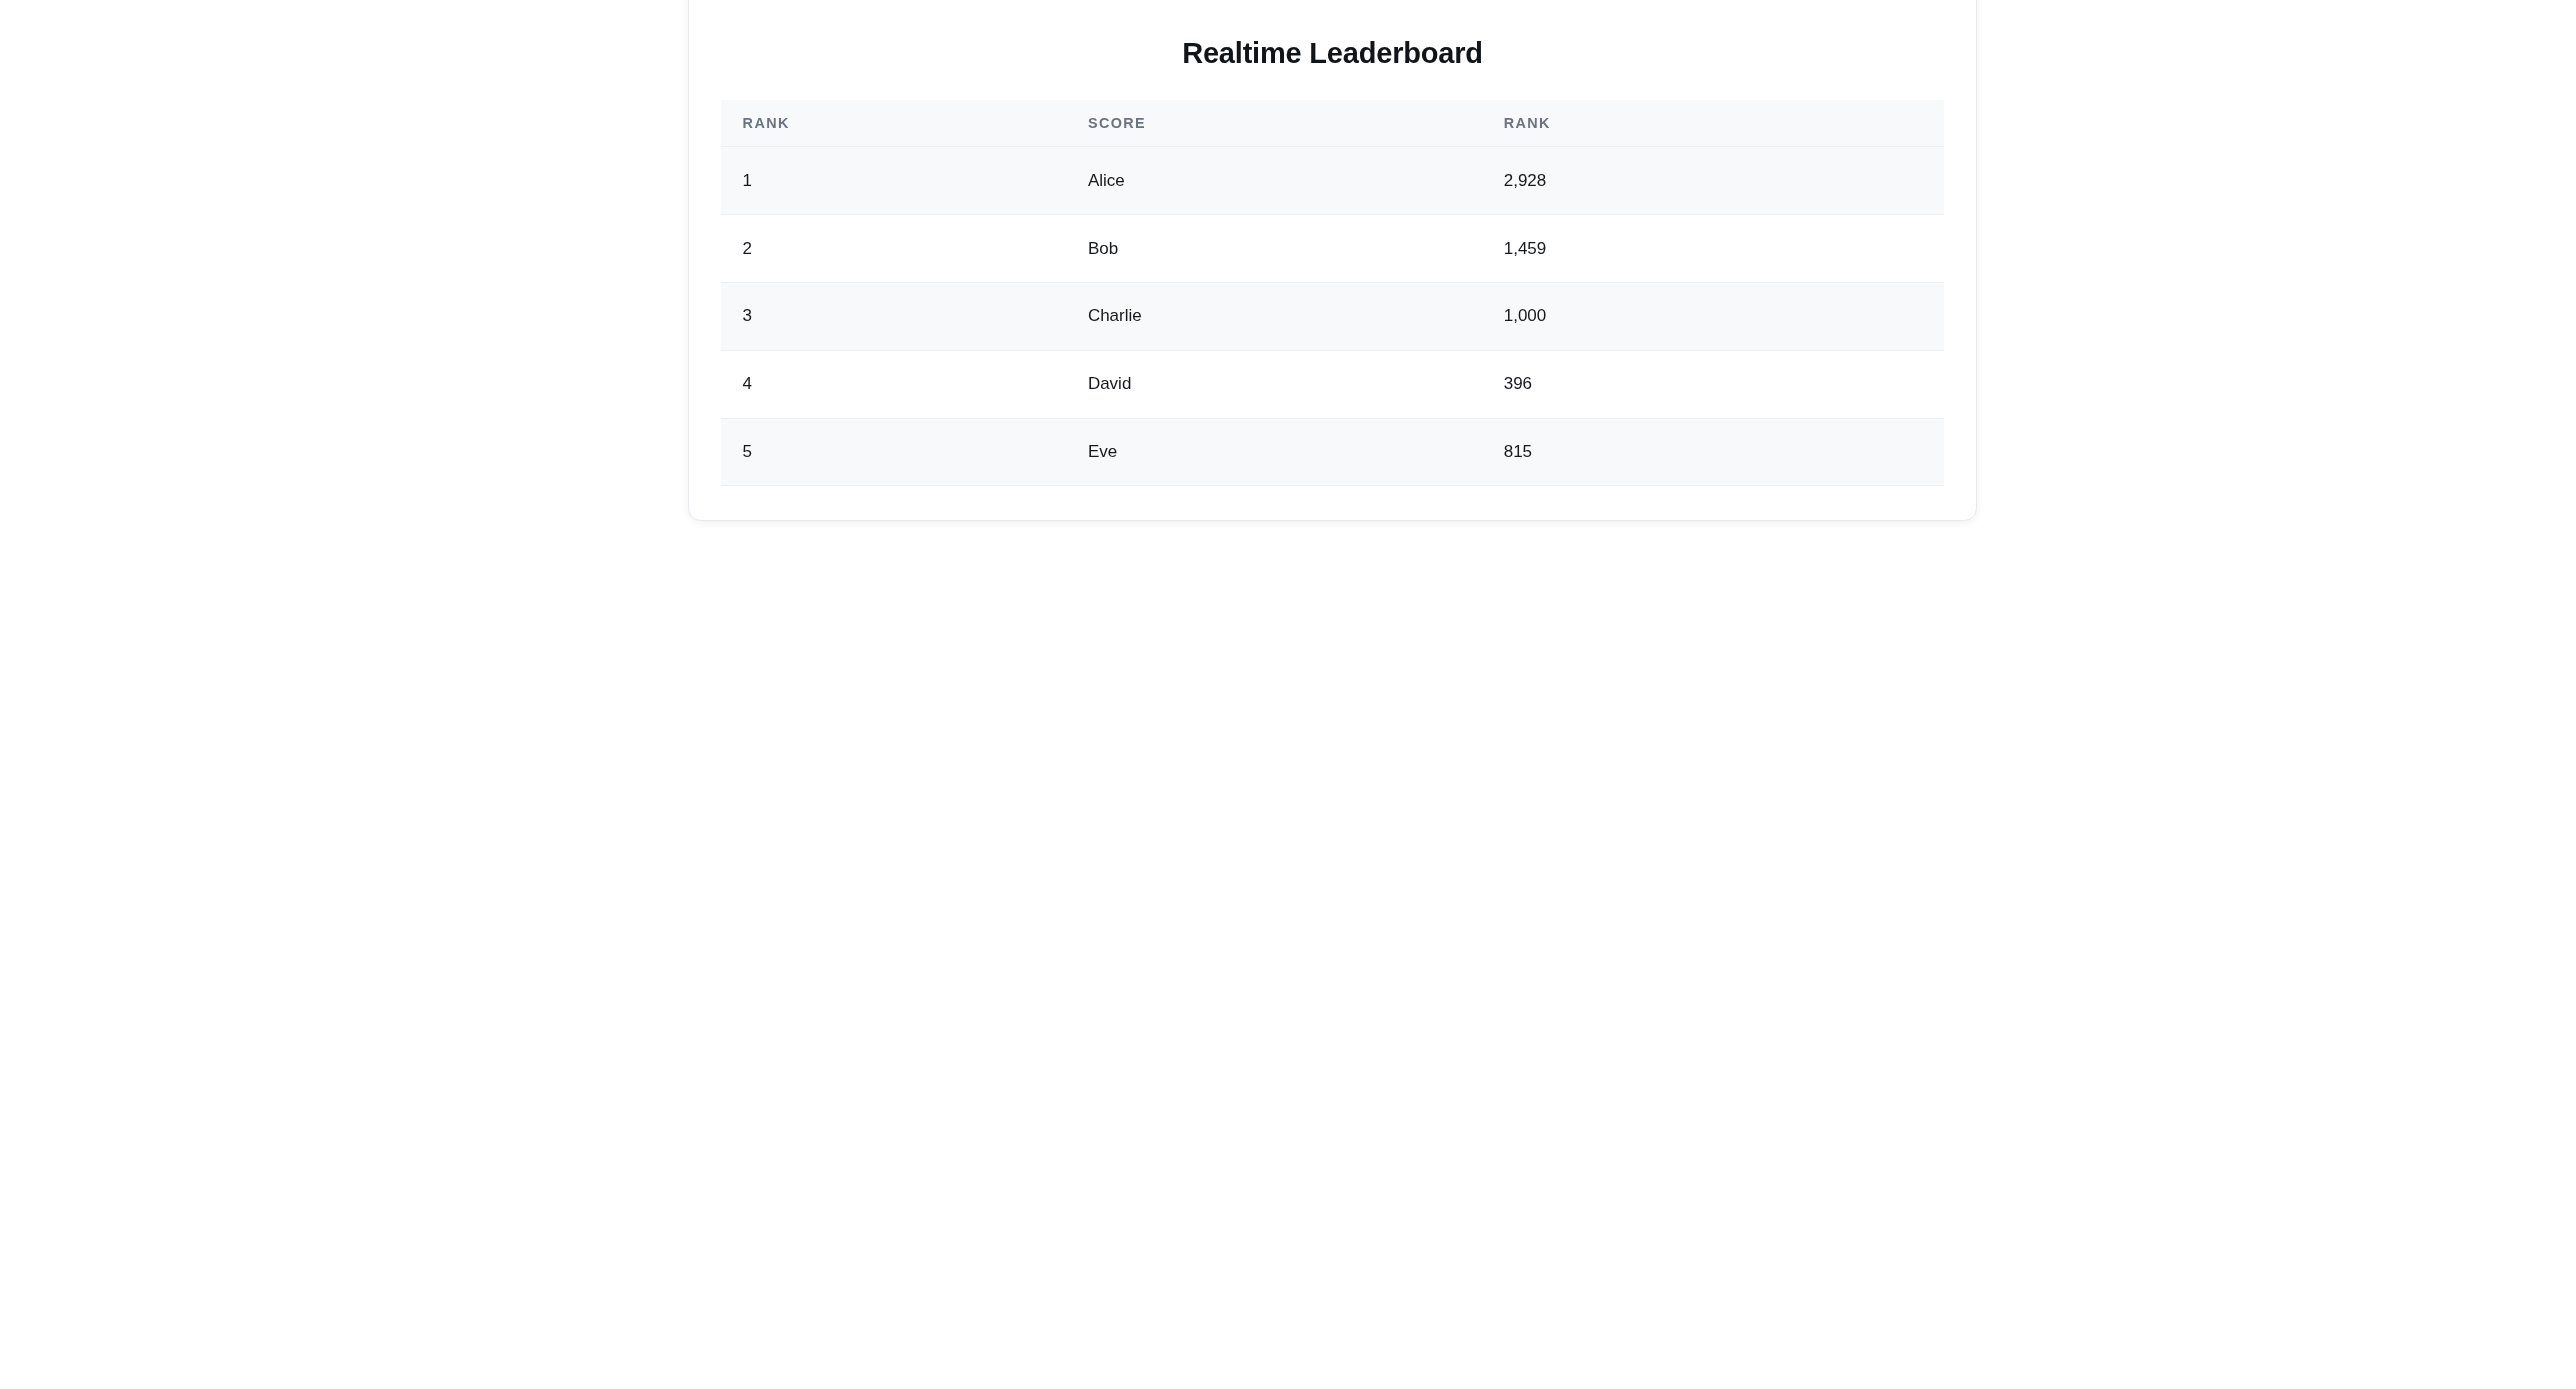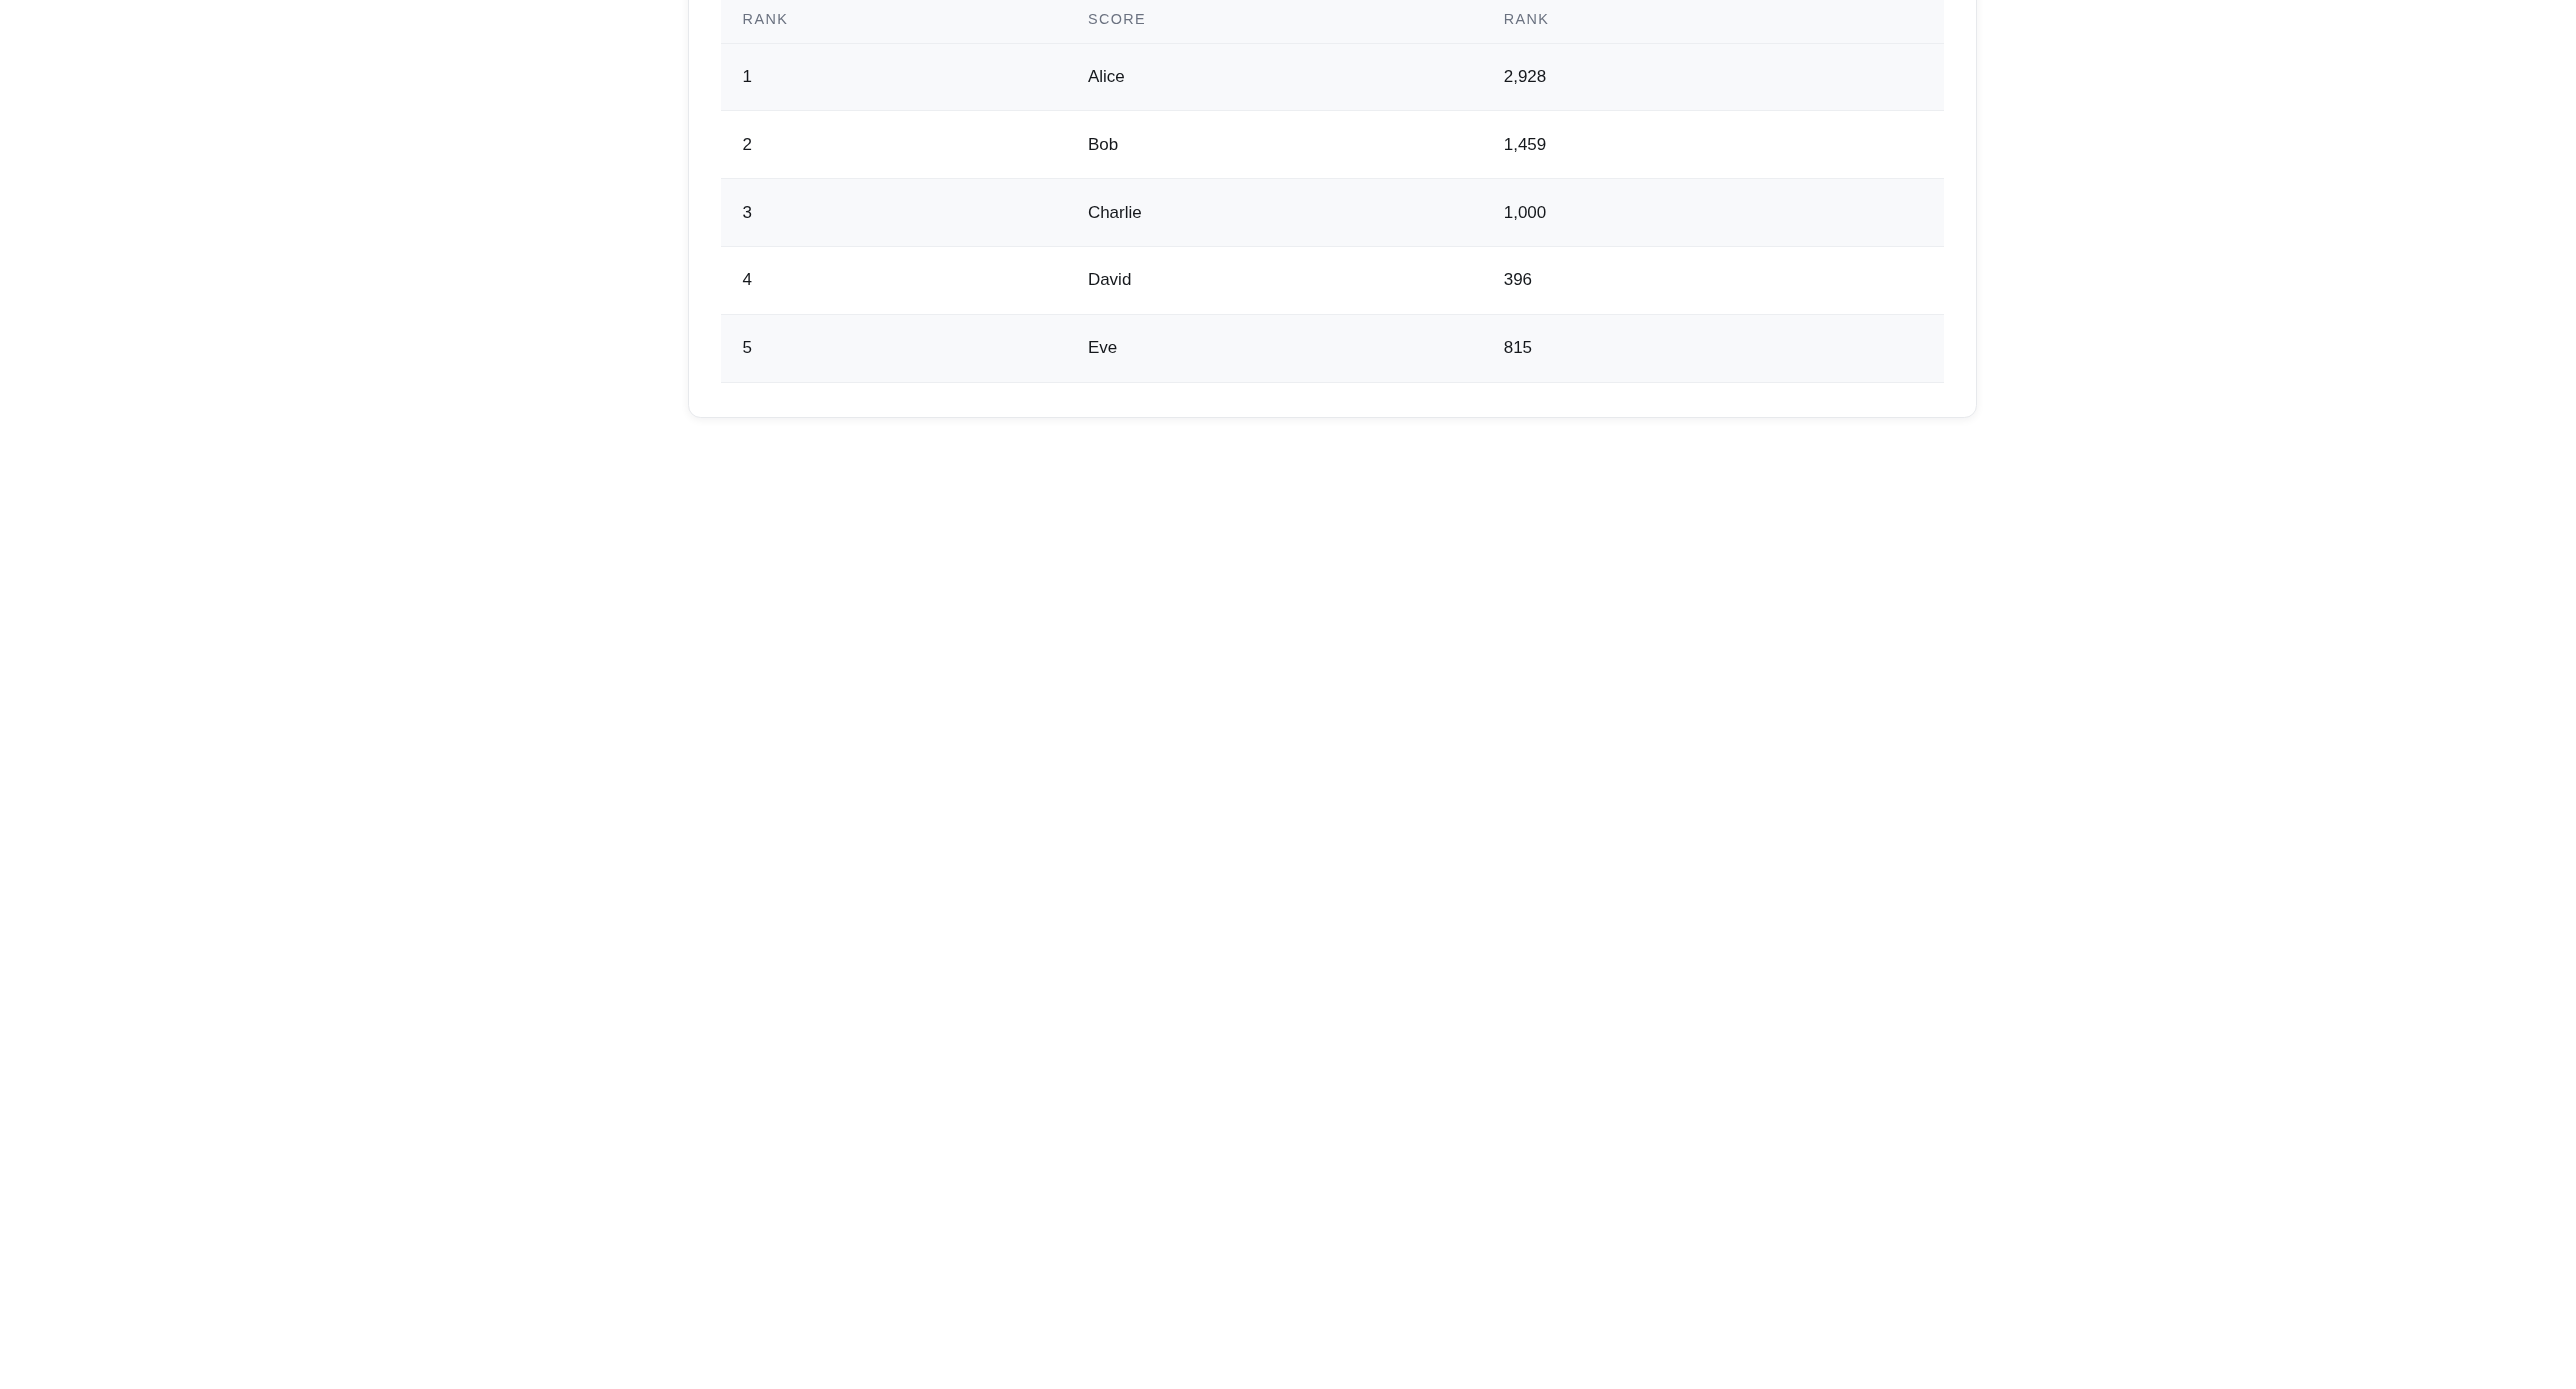--- a/index.html
+++ b/index.html
@@ -52,21 +52,21 @@
   table.leaderboard {
     width: 100%;
     border-collapse: collapse;
     table-layout: fixed;
   }
 
   table.leaderboard thead th {
     background: #f8f9fb;
     color: #6b7280;
     font-size: 14.4px;
-    font-weight: normal;
+    font-weight: bold;
     letter-spacing: 1.4px;
     text-align: left;
     padding: 15.3px 0 15.3px 0;
     border-bottom: 0.9px solid #eceef1;
   }
   table.leaderboard thead th.col-rank { padding-left: 21.6px; width: 30%; }
   table.leaderboard thead th.col-name { width: 34%; }
   table.leaderboard thead th.col-score { width: 36%; }
 
   table.leaderboard tbody td {
@@ -81,20 +81,21 @@
   table.leaderboard tbody tr.even-row td { background: #ffffff; }
   table.leaderboard tbody tr:last-child td { border-bottom: 0.9px solid #eceef1; }
 </style>
 </head>
 <body>
 
 <div class="page">
 
   <div class="card">
 
+    <div class="card-title">Realtime Leaderboard</div>
 
     <div class="table-wrap">
       <table class="leaderboard">
         <thead>
           <tr>
             <th class="col-rank">RANK</th>
             <th class="col-name">SCORE</th>
             <th class="col-score">RANK</th>
           </tr>
         </thead>

